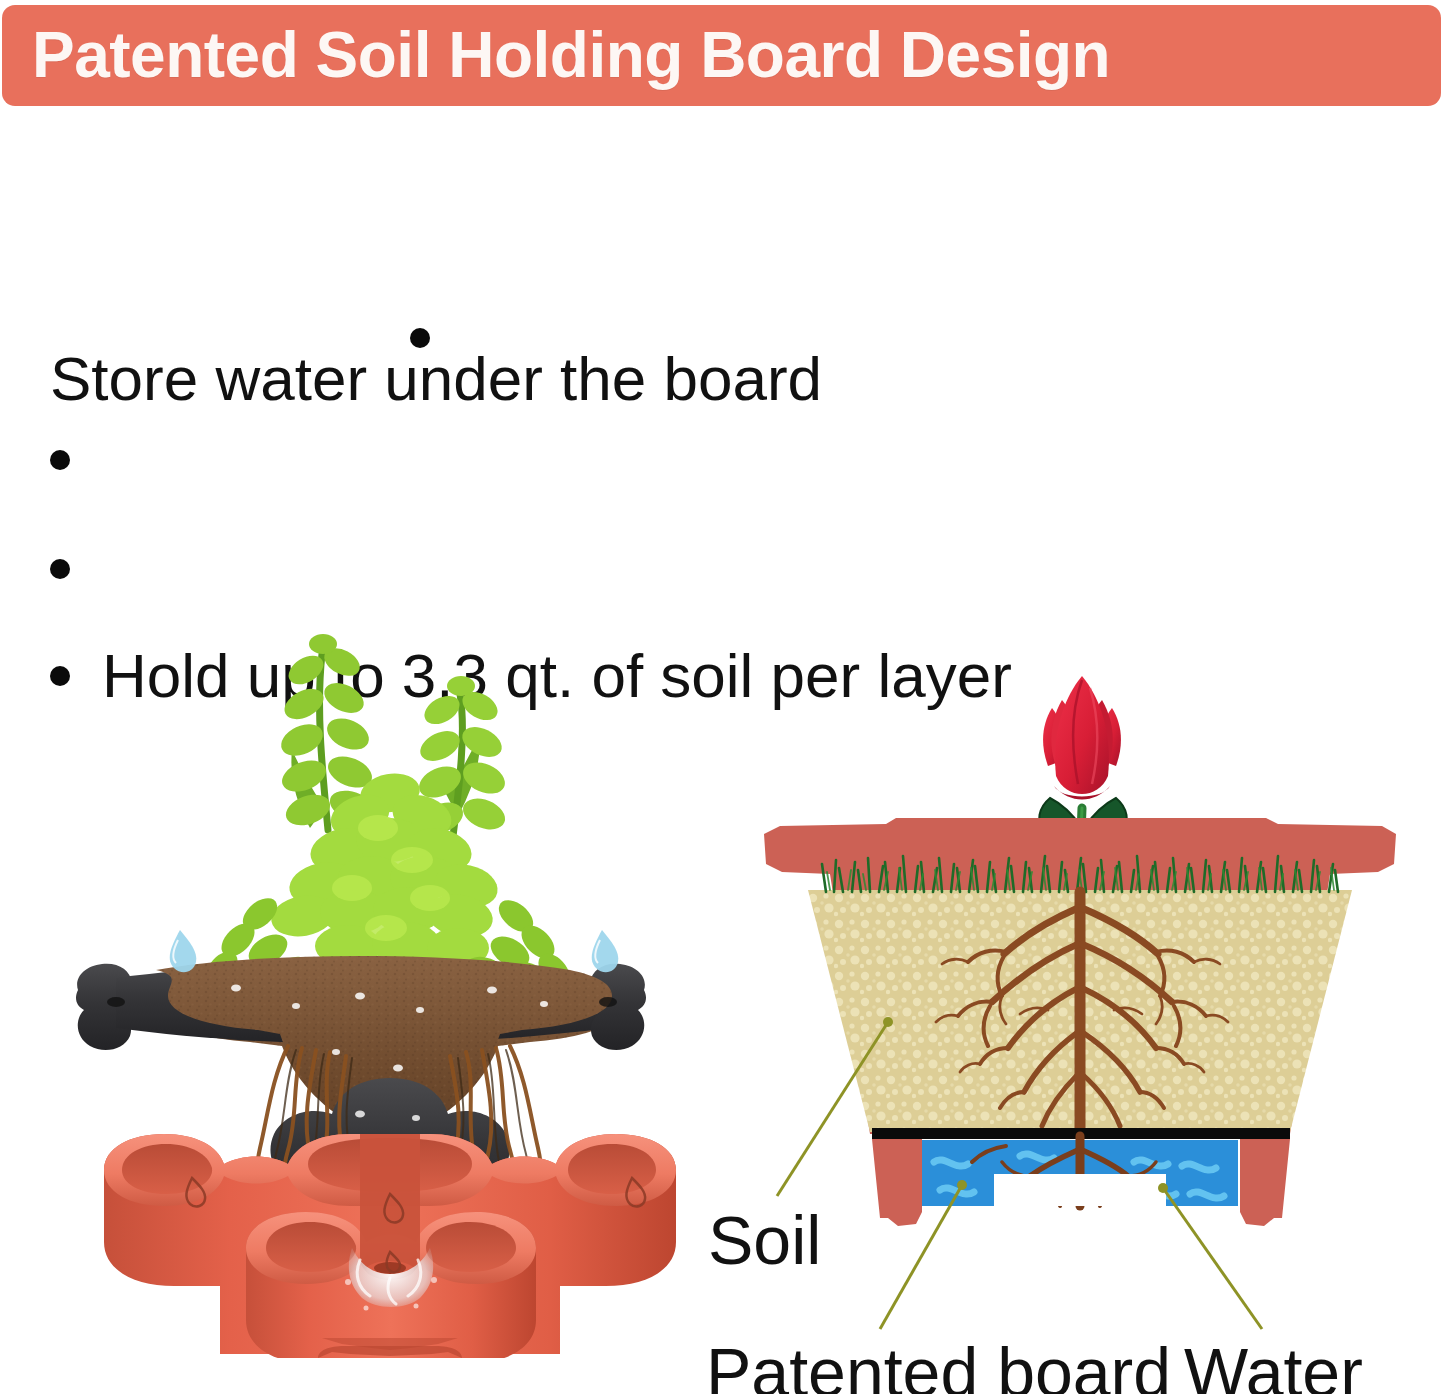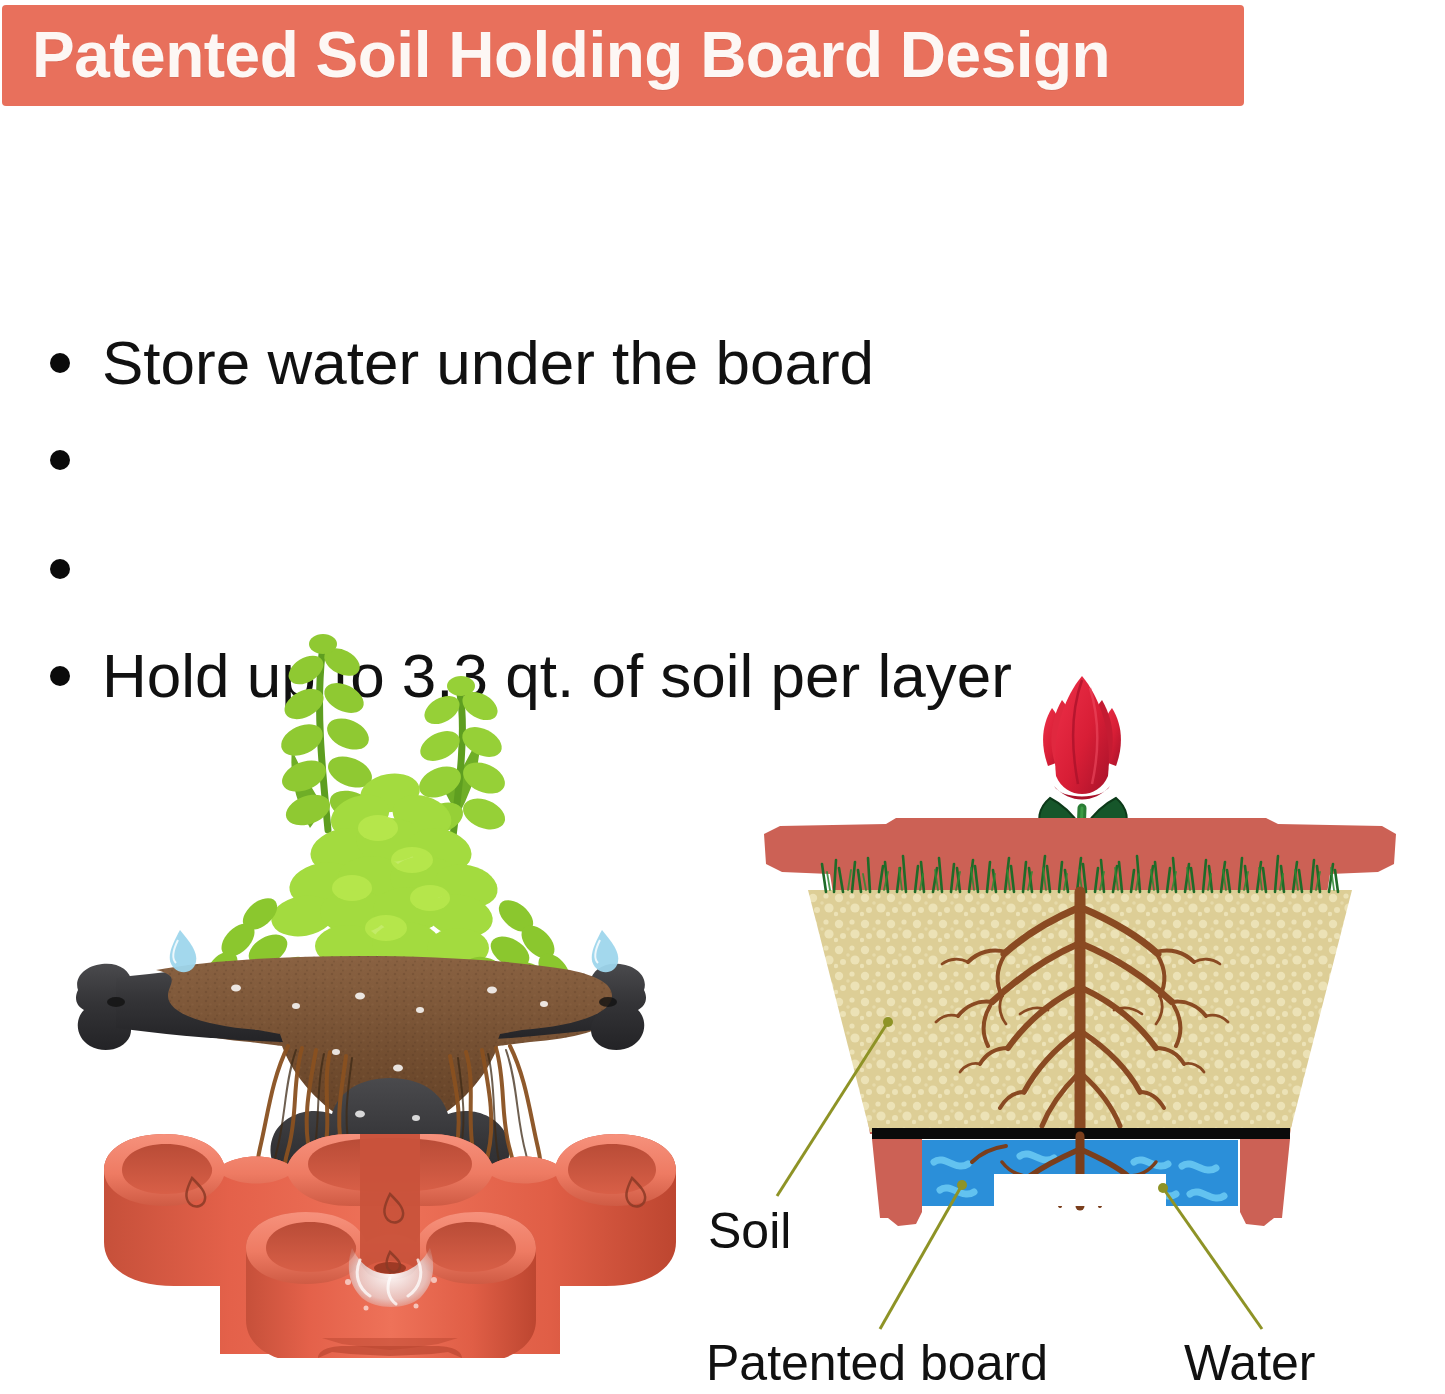--- a/index.html
+++ b/index.html
@@ -13,24 +13,24 @@
     position: relative;
     font-family: "Liberation Sans", sans-serif;
     overflow: hidden;
   }
 
   
   #header-banner {
     position: absolute;
     left: 2px;
     top: 5px;
-    width: 1242px;
+    width: 1439px;
     height: 101px;
     background: #E8705C;
-    border-radius: 4px;
+    border-radius: 13px;
     box-sizing: border-box;
   }
   #header-title {
     position: absolute;
     left: 30px;
     top: 50%;
     transform: translateY(-52%);
     color: #FDF7F4;
     font-size: 64px;
     font-weight: bold;
@@ -63,21 +63,21 @@
     flex: 0 0 auto;
     margin-right: 32px;
   }
   .bullet-text {
     font-size: 62px;
     color: #111111;
     line-height: 1;
     white-space: nowrap;
     font-family: "Liberation Sans", sans-serif;
   }
-  #bullet-row-0 { top: 168px; }
+  #bullet-row-0 { top: 168px; flex-direction: column; }
   #bullet-row-1 { top: 265px; }
   #bullet-row-2 { top: 374px; }
   #bullet-row-3 { top: 481px; }
 
   
   #figures {
     position: absolute;
     left: 0;
     top: 548px;
     width: 1445px;
@@ -100,21 +100,21 @@
     left: 730px;
     top: 110px;
     width: 700px;
     height: 700px;
   }
   #right-figure svg { display: block; }
 
   
   .callout-label {
     position: absolute;
-    font-size: 50px;
+    font-size: 68px;
     color: #111111;
     white-space: nowrap;
     font-family: "Liberation Sans", sans-serif;
     line-height: 1;
   }
   #label-soil { left: 708px; top: 1206px; }
   #label-holding-board { left: 706px; top: 1338px; }
   #label-water { left: 1168px; top: 1338px; margin-left: 16px; }
 
   #callout-lines {

